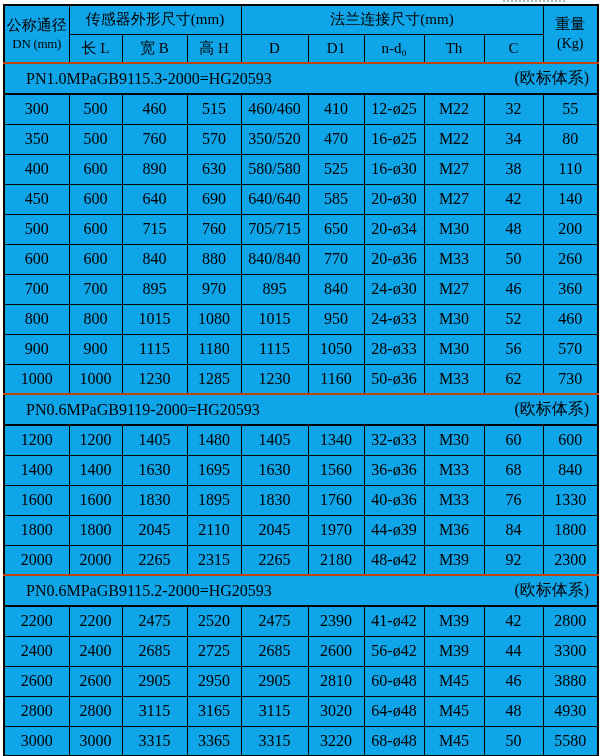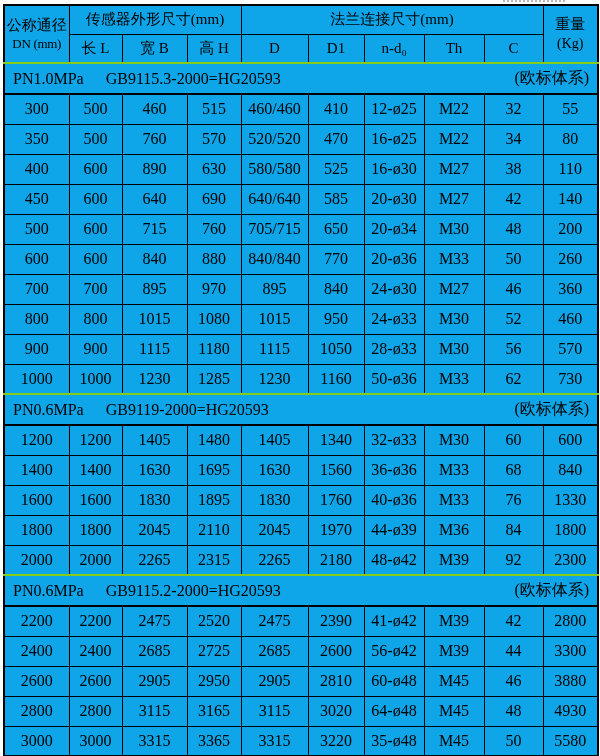--- a/index.html
+++ b/index.html
@@ -46,30 +46,31 @@
   }
   thead tr { height: 29px; }
   thead th { font-size: 15px; }
   .two-line { line-height: 1.35; }
   .line-sm { font-size: 13px; letter-spacing: -0.3px; }
   .line-sm2 { font-size: 14px; }
   tbody td { font-size: 16px; }
   tr.data-row { height: 30px; }
   tr.section-row { height: 31px; }
   tr.section-row td {
-    border-top: 2px solid #84cc16;
+    border-top: 2px solid #c2410c;
     border-bottom: 2px solid #000000;
+    padding-left: 13px;
   }
   .section-inner {
     display: flex;
     align-items: center;
     padding: 0 8px;
     font-size: 16px;
   }
-  .sec-standard { margin-left: 22px; }
+  .sec-standard { }
   .sec-note { margin-left: auto; }
 </style>
 </head>
 <body>
 
 <div class="artifact"></div>
 
 <div class="wrap">
   <table>
     <colgroup>
@@ -132,21 +133,21 @@
           <td>12-ø25</td>
           <td>M22</td>
           <td>32</td>
           <td>55</td>
         </tr>
         <tr class="data-row">
           <td>350</td>
           <td>500</td>
           <td>760</td>
           <td>570</td>
-          <td>520/520</td>
+          <td>350/520</td>
           <td>470</td>
           <td>16-ø25</td>
           <td>M22</td>
           <td>34</td>
           <td>80</td>
         </tr>
         <tr class="data-row">
           <td>400</td>
           <td>600</td>
           <td>890</td>
@@ -368,20 +369,20 @@
           <td>48</td>
           <td>4930</td>
         </tr>
         <tr class="data-row">
           <td>3000</td>
           <td>3000</td>
           <td>3315</td>
           <td>3365</td>
           <td>3315</td>
           <td>3220</td>
-          <td>35-ø48</td>
+          <td>68-ø48</td>
           <td>M45</td>
           <td>50</td>
           <td>5580</td>
         </tr>
       </tbody>
   </table>
 </div>
 
 </body></html>

